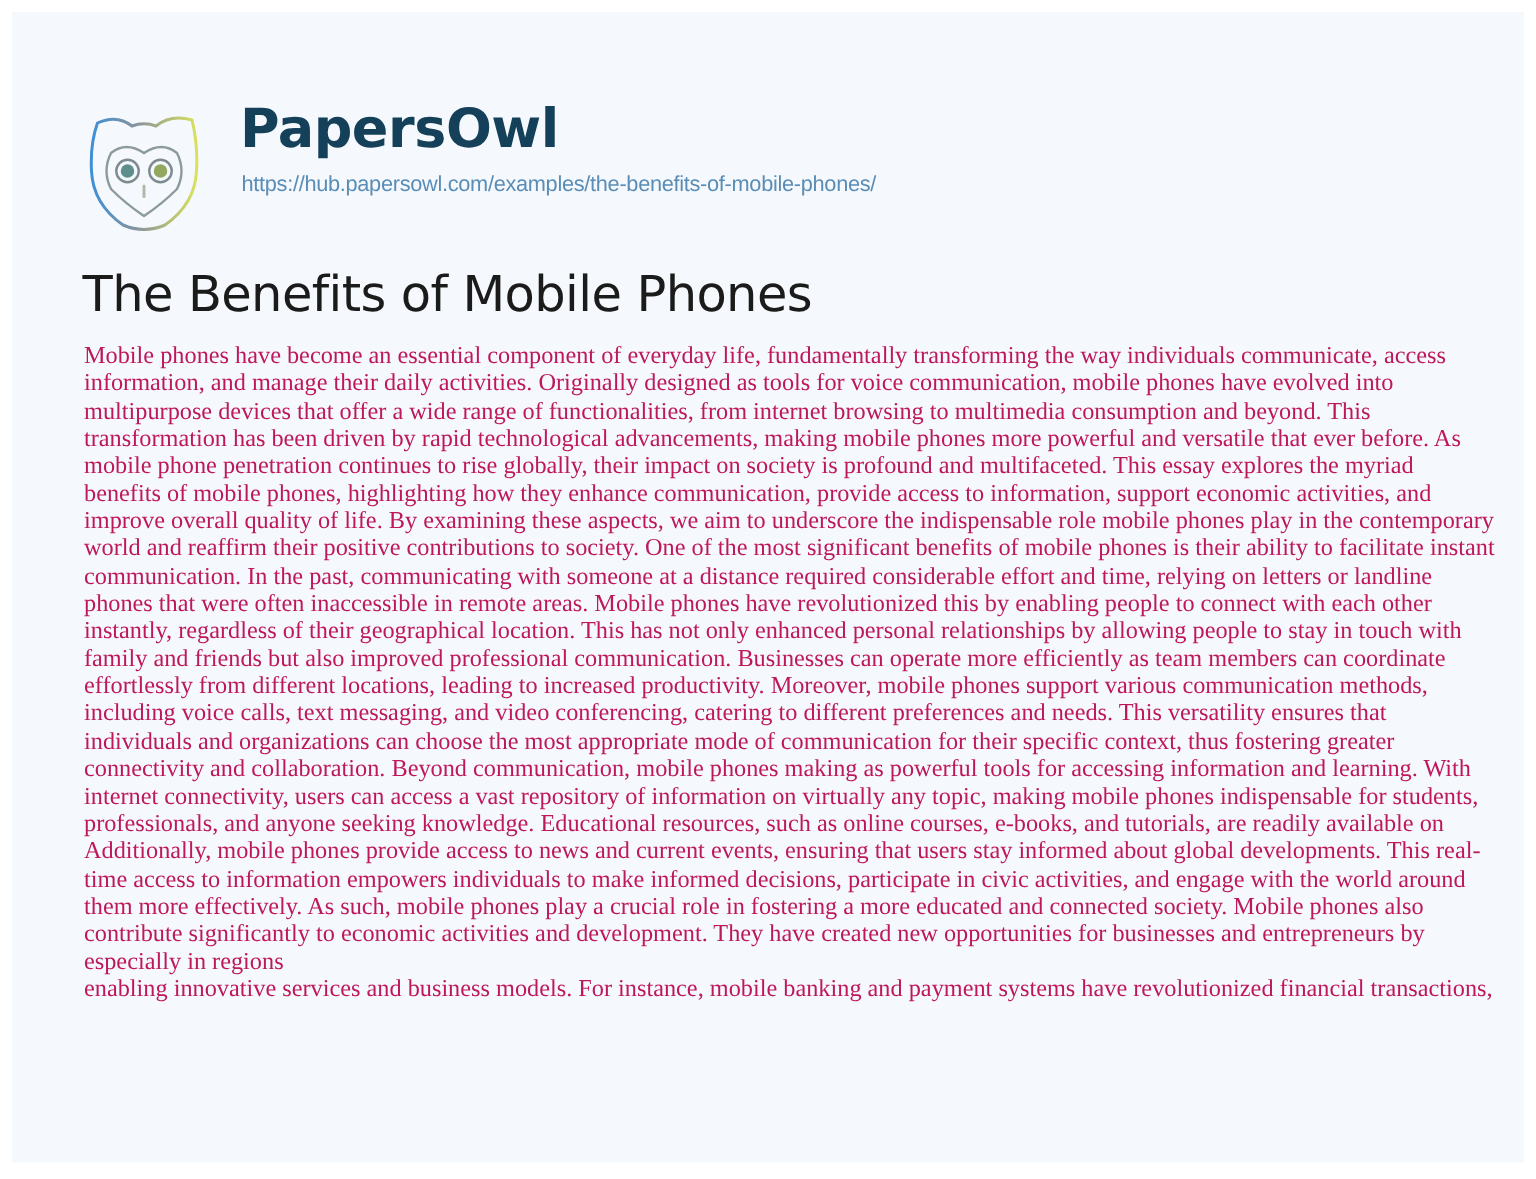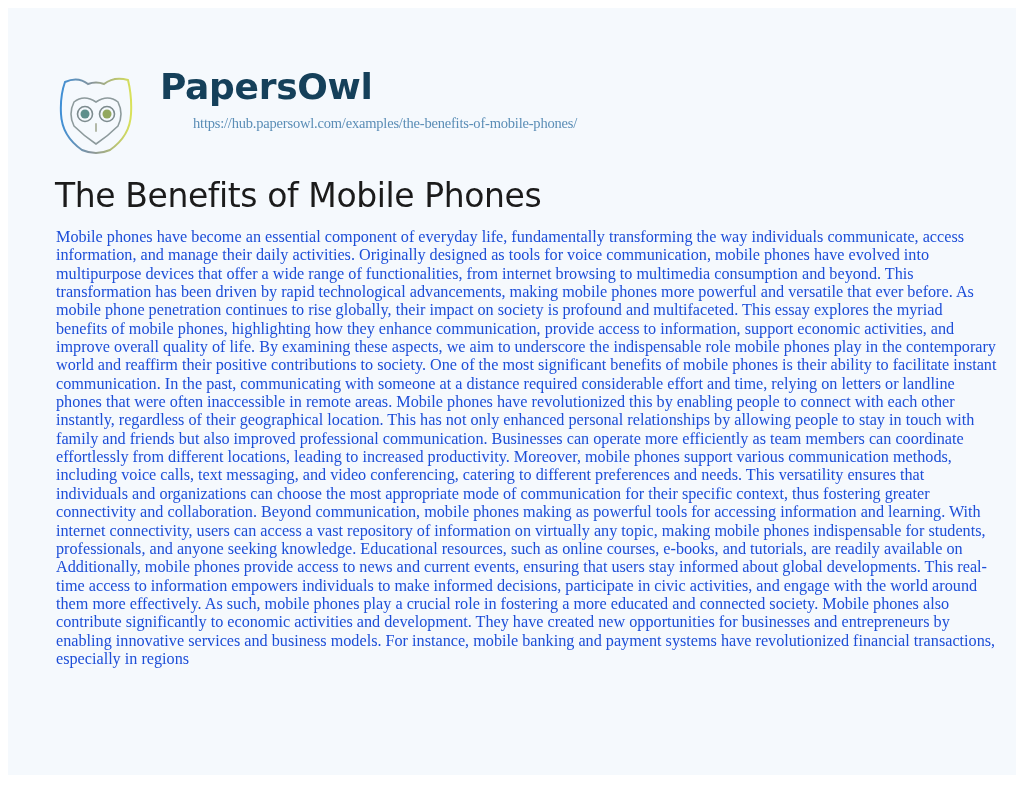--- a/index.html
+++ b/index.html
@@ -33,48 +33,47 @@
     font-weight: bold;
     font-size: 36px;
     color: #15405a;
     letter-spacing: -0.3px;
     line-height: 34px;
   }
   .url {
     position: absolute;
     left: 153px;
     top: 105px;
-    font-family: Liberation Serif, serif;
+    font-family: Liberation Sans, sans-serif;
     font-size: 14.5px;
     color: #5a8db6;
     line-height: 20px;
     text-decoration: none;
     letter-spacing: -0.2px;
-    margin-left: 32px;
   }
   .title {
     position: absolute;
     left: 47px;
     top: 170px;
     margin: 0;
     font-family: "DejaVu Sans", sans-serif;
     font-weight: normal;
     font-size: 33px;
     color: #1b1b1b;
     line-height: 36px;
     letter-spacing: -0.4px;
   }
   .body {
     position: absolute;
     left: 48px;
     top: 220px;
     width: 940px;
     font-family: "Liberation Serif", serif;
     font-size: 16.2px;
-    color: #1d4ed8;
+    color: #be185d;
     line-height: 18.35px;
   }
   .body .line {
     display: block;
     white-space: nowrap;
   }
 </style>
 </head>
 <body>
 
@@ -117,16 +116,16 @@
     <span class="line">effortlessly from different locations, leading to increased productivity. Moreover, mobile phones support various communication methods,</span>
     <span class="line">including voice calls, text messaging, and video conferencing, catering to different preferences and needs. This versatility ensures that</span>
     <span class="line">individuals and organizations can choose the most appropriate mode of communication for their specific context, thus fostering greater</span>
     <span class="line">connectivity and collaboration. Beyond communication, mobile phones making as powerful tools for accessing information and learning. With</span>
     <span class="line">internet connectivity, users can access a vast repository of information on virtually any topic, making mobile phones indispensable for students,</span>
     <span class="line">professionals, and anyone seeking knowledge. Educational resources, such as online courses, e-books, and tutorials, are readily available on</span>
     <span class="line">Additionally, mobile phones provide access to news and current events, ensuring that users stay informed about global developments. This real-</span>
     <span class="line">time access to information empowers individuals to make informed decisions, participate in civic activities, and engage with the world around</span>
     <span class="line">them more effectively. As such, mobile phones play a crucial role in fostering a more educated and connected society. Mobile phones also</span>
     <span class="line">contribute significantly to economic activities and development. They have created new opportunities for businesses and entrepreneurs by</span>
+    <span class="line">especially in regions</span>
     <span class="line">enabling innovative services and business models. For instance, mobile banking and payment systems have revolutionized financial transactions,</span>
-    <span class="line">especially in regions</span>
   </div>
 </div>
 
 </body></html>

